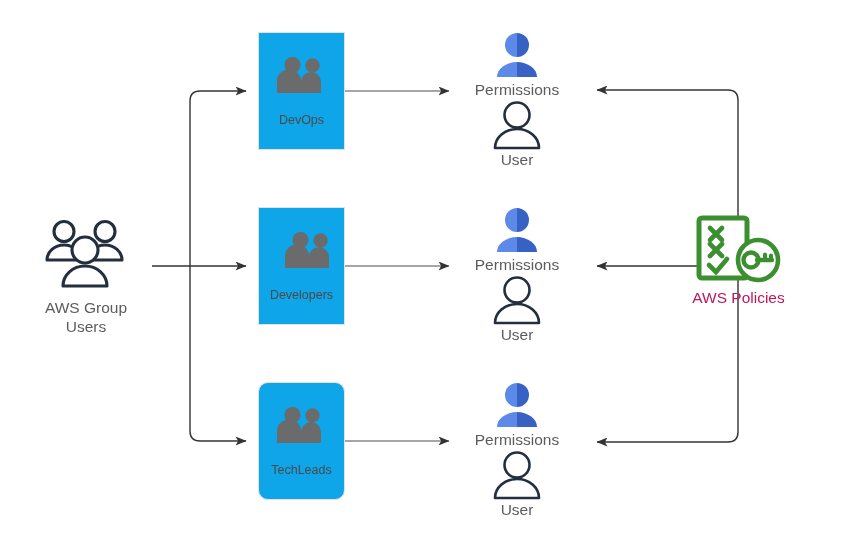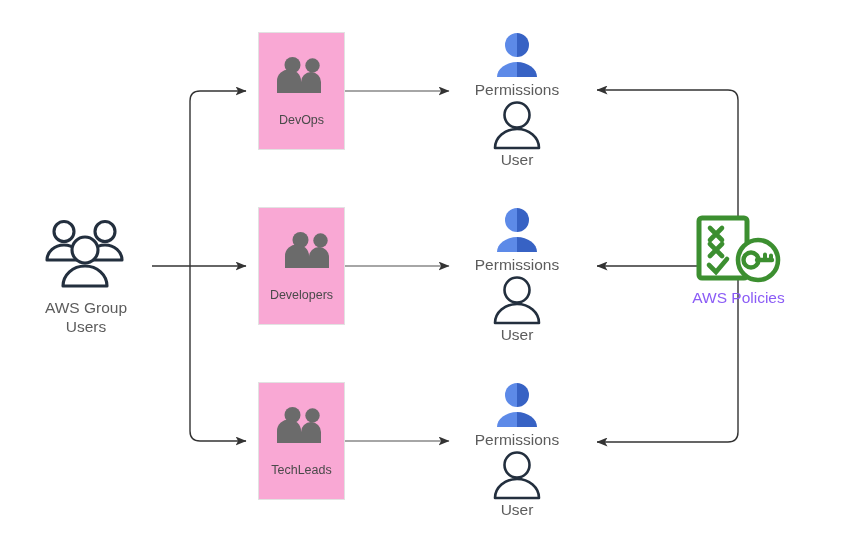--- a/index.html
+++ b/index.html
@@ -44,41 +44,41 @@
     text-align: center;
     line-height: 19px;
     white-space: pre-line;
   }
 
   
   .box {
     position: absolute;
     width: 87px;
     height: 118px;
-    background: #f9a8d4;
+    background: #0ea5e9;
     border: 1px solid #e2e2e2;
     box-sizing: border-box;
     display: flex;
     flex-direction: column;
     align-items: center;
     justify-content: flex-start;
   }
   .box-icon { margin-top: 23px; }
   .box-label {
     position: absolute;
     bottom: 22px;
     left: 0;
     right: 0;
     text-align: center;
     font-size: 12.5px;
     color: #4a4a4a;
   }
   .box-r1 { left: 258px; top: 32px; }
   .box-r2 { left: 258px; top: 207px; padding-left: 16px; }
-  .box-r3 { left: 258px; top: 382px; }
+  .box-r3 { left: 258px; top: 382px; border-radius: 10px; }
 
   
   .pu-node { width: 130px; }
   .pu-r1 { left: 452px; top: 30px; }
   .pu-r2 { left: 452px; top: 205px; }
   .pu-r3 { left: 452px; top: 380px; }
 
   .perm-label {
     margin-top: 3px;
     font-size: 15.5px;
@@ -93,21 +93,21 @@
     color: #5c5c5c;
     text-align: center;
     line-height: 18px;
   }
 
   
   .policy-node { left: 676px; top: 215px; width: 125px; }
   .policy-label {
     margin-top: 6px;
     font-size: 15.5px;
-    color: #8b5cf6;
+    color: #be185d;
     text-align: center;
     line-height: 18px;
   }
 </style>
 </head>
 <body>
 
 <div id="canvas">
 
   <svg class="layer" id="connectors" viewBox="0 0 867 541">

